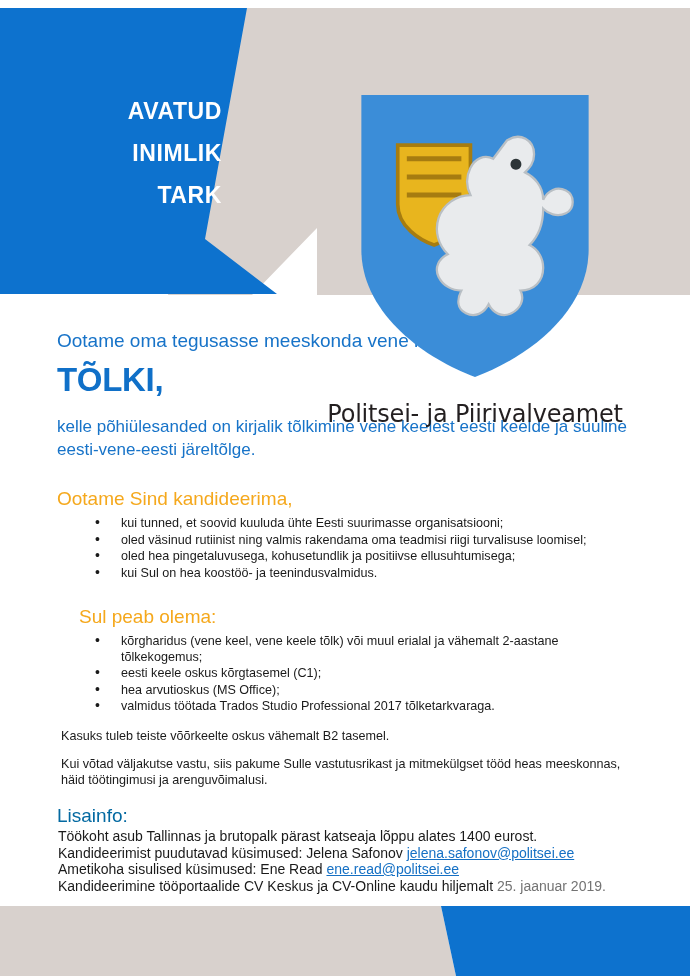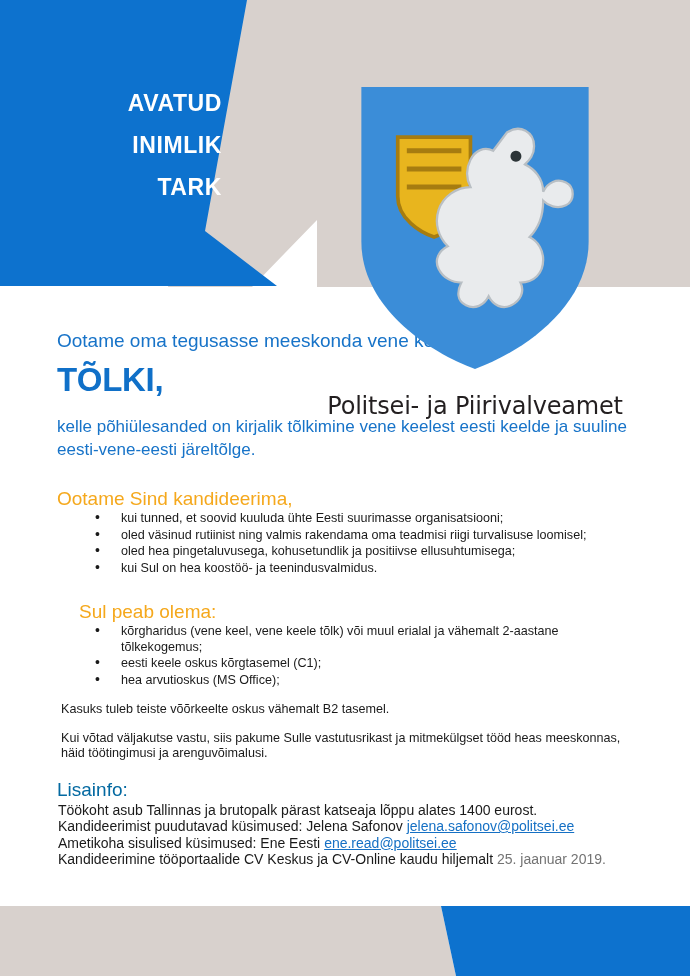--- a/index.html
+++ b/index.html
@@ -10,21 +10,21 @@
     overflow:hidden;
   }
   #poster {
     position:relative;
     width:690px; height:976px;
     background:#ffffff;
   }
 
   
   #header {
-    position:absolute; left:0; top:0;
+    position:absolute; left:0; top:8px;
     width:690px; height:300px;
   }
   #header svg { display:block; width:690px; height:300px; }
 
   #slogan {
     position:absolute;
     left:0px; top:82px;
     width:222px;
     text-align:right;
     color:#ffffff;
@@ -88,20 +88,21 @@
   .sec-head {
     color:#f5a81c;
     font-size:19px;
     line-height:24px;
     margin-top:26px;
   }
   .sec-head.tight { margin-top:24px;margin-left:22px; }
 
   ul.blist {
     list-style:none;
+    margin-top:5px;
     padding-left:38px;
   }
   ul.blist li {
     position:relative;
     color:#1a1a1a;
     font-size:12.6px;
     line-height:15.5px;
     padding-left:26px;
     margin-bottom:1px;
   }
@@ -202,32 +203,33 @@
       <li>oled väsinud rutiinist ning valmis rakendama oma teadmisi riigi turvalisuse loomisel;</li>
       <li>oled hea pingetaluvusega, kohusetundlik ja positiivse ellusuhtumisega;</li>
       <li>kui Sul on hea koostöö- ja teenindusvalmidus.</li>
     </ul>
 
     <div class="sec-head tight">Sul peab olema:</div>
     <ul class="blist">
       <li>kõrgharidus (vene keel, vene keele tõlk) või muul erialal ja vähemalt 2-aastane tõlkekogemus;</li>
       <li>eesti keele oskus kõrgtasemel (C1);</li>
       <li>hea arvutioskus (MS Office);</li>
+      <li>valmidus töötada Trados Studio Professional 2017 tõlketarkvaraga.</li>
     </ul>
 
     <p class="para first">Kasuks tuleb teiste võõrkeelte oskus vähemalt B2 tasemel.</p>
     <p class="para">Kui võtad väljakutse vastu, siis pakume Sulle vastutusrikast ja mitmekülgset tööd heas meeskonnas, häid töötingimusi ja arenguvõimalusi.</p>
 
     <div id="lisainfo-head">Lisainfo:</div>
 
     <div class="info-line">Töökoht asub Tallinnas ja brutopalk pärast katseaja lõppu alates 1400 eurost.</div>
 
     <div class="info-line"><span>Kandideerimist puudutavad küsimused: Jelena Safonov </span><span class="mail">jelena.safonov@politsei.ee</span></div>
 
-    <div class="info-line"><span>Ametikoha sisulised küsimused: Ene Eesti </span><span class="mail">ene.read@politsei.ee</span></div>
+    <div class="info-line"><span>Ametikoha sisulised küsimused: Ene Read </span><span class="mail">ene.read@politsei.ee</span></div>
 
     <div class="info-line"><span>Kandideerimine tööportaalide CV Keskus ja CV-Online kaudu hiljemalt </span><span class="date-hl">25. jaanuar 2019.</span></div>
   </div>
 
   <div id="footer">
     <svg viewBox="0 0 690 76" preserveAspectRatio="none">
       <polygon points="0,6 441,6 456,76 0,76" fill="#d8d1cd"></polygon>
       <polygon points="441,6 690,6 690,76 456,76" fill="#0d72ce"></polygon>
     </svg>
   </div>

